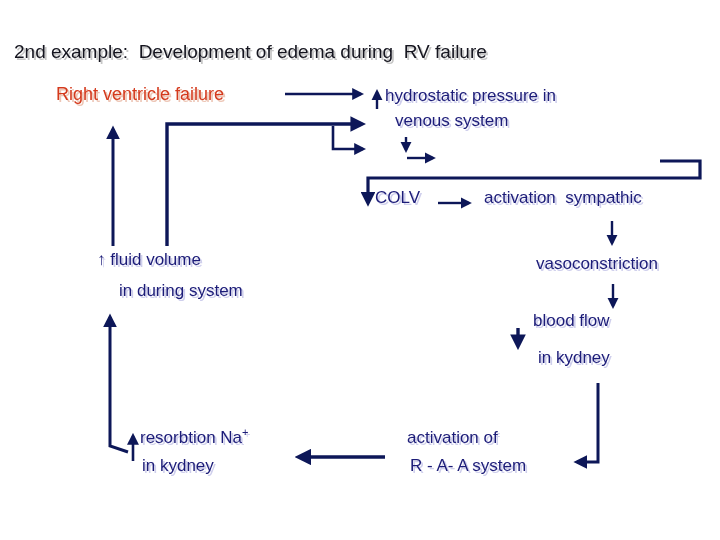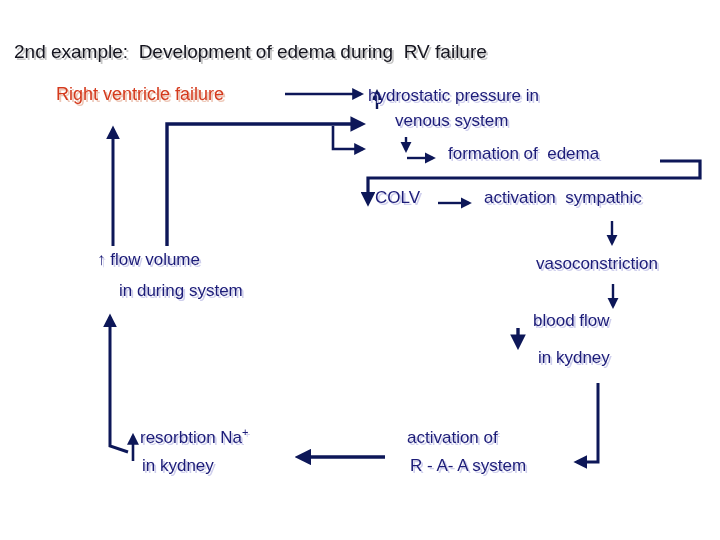--- a/index.html
+++ b/index.html
@@ -94,35 +94,34 @@
 
       <path d="M133 461 V436" stroke-width="2.6" marker-end="url(#ah)"></path>
     </g>
   </svg>
 
   <div class="label title" style="left:14px; top:40px;">2nd example:  Development of edema during  RV failure</div>
 
   <div class="label red" style="left:56px; top:83px;">Right ventricle failure</div>
 
 
-  <div class="label" style="left:368px; top:85px;">hydrostatic pressure in</div>
+  <div class="label" style="left:385px; top:85px;">hydrostatic pressure in</div>
   <div class="label" style="left:395px; top:110px;">venous system</div>
 
-  <div class="label" style="left:448px; top:143px;">formation of  edema</div>
 
   <div class="label" style="left:375px; top:187px;">COLV</div>
 
   <div class="label" style="left:484px; top:187px;">activation  sympathic</div>
 
   <div class="label" style="left:520px; top:253px;margin-left:16px;">vasoconstriction</div>
 
   <div class="label" style="left:533px; top:310px;">blood flow</div>
   <div class="label" style="left:538px; top:347px;">in kydney</div>
 
-  <div class="label" style="left:97px; top:249px;">↑ flow volume</div>
+  <div class="label" style="left:97px; top:249px;">↑ fluid volume</div>
   <div class="label" style="left:119px; top:280px;">in during system</div>
 
   <div class="label" style="left:140px; top:427px;"><span>resorbtion Na</span><sup>+</sup></div>
   <div class="label" style="left:142px; top:455px;">in kydney</div>
 
   <div class="label" style="left:407px; top:427px;">activation of</div>
   <div class="label" style="left:410px; top:455px;">R - A- A system</div>
 
 </div>
 

